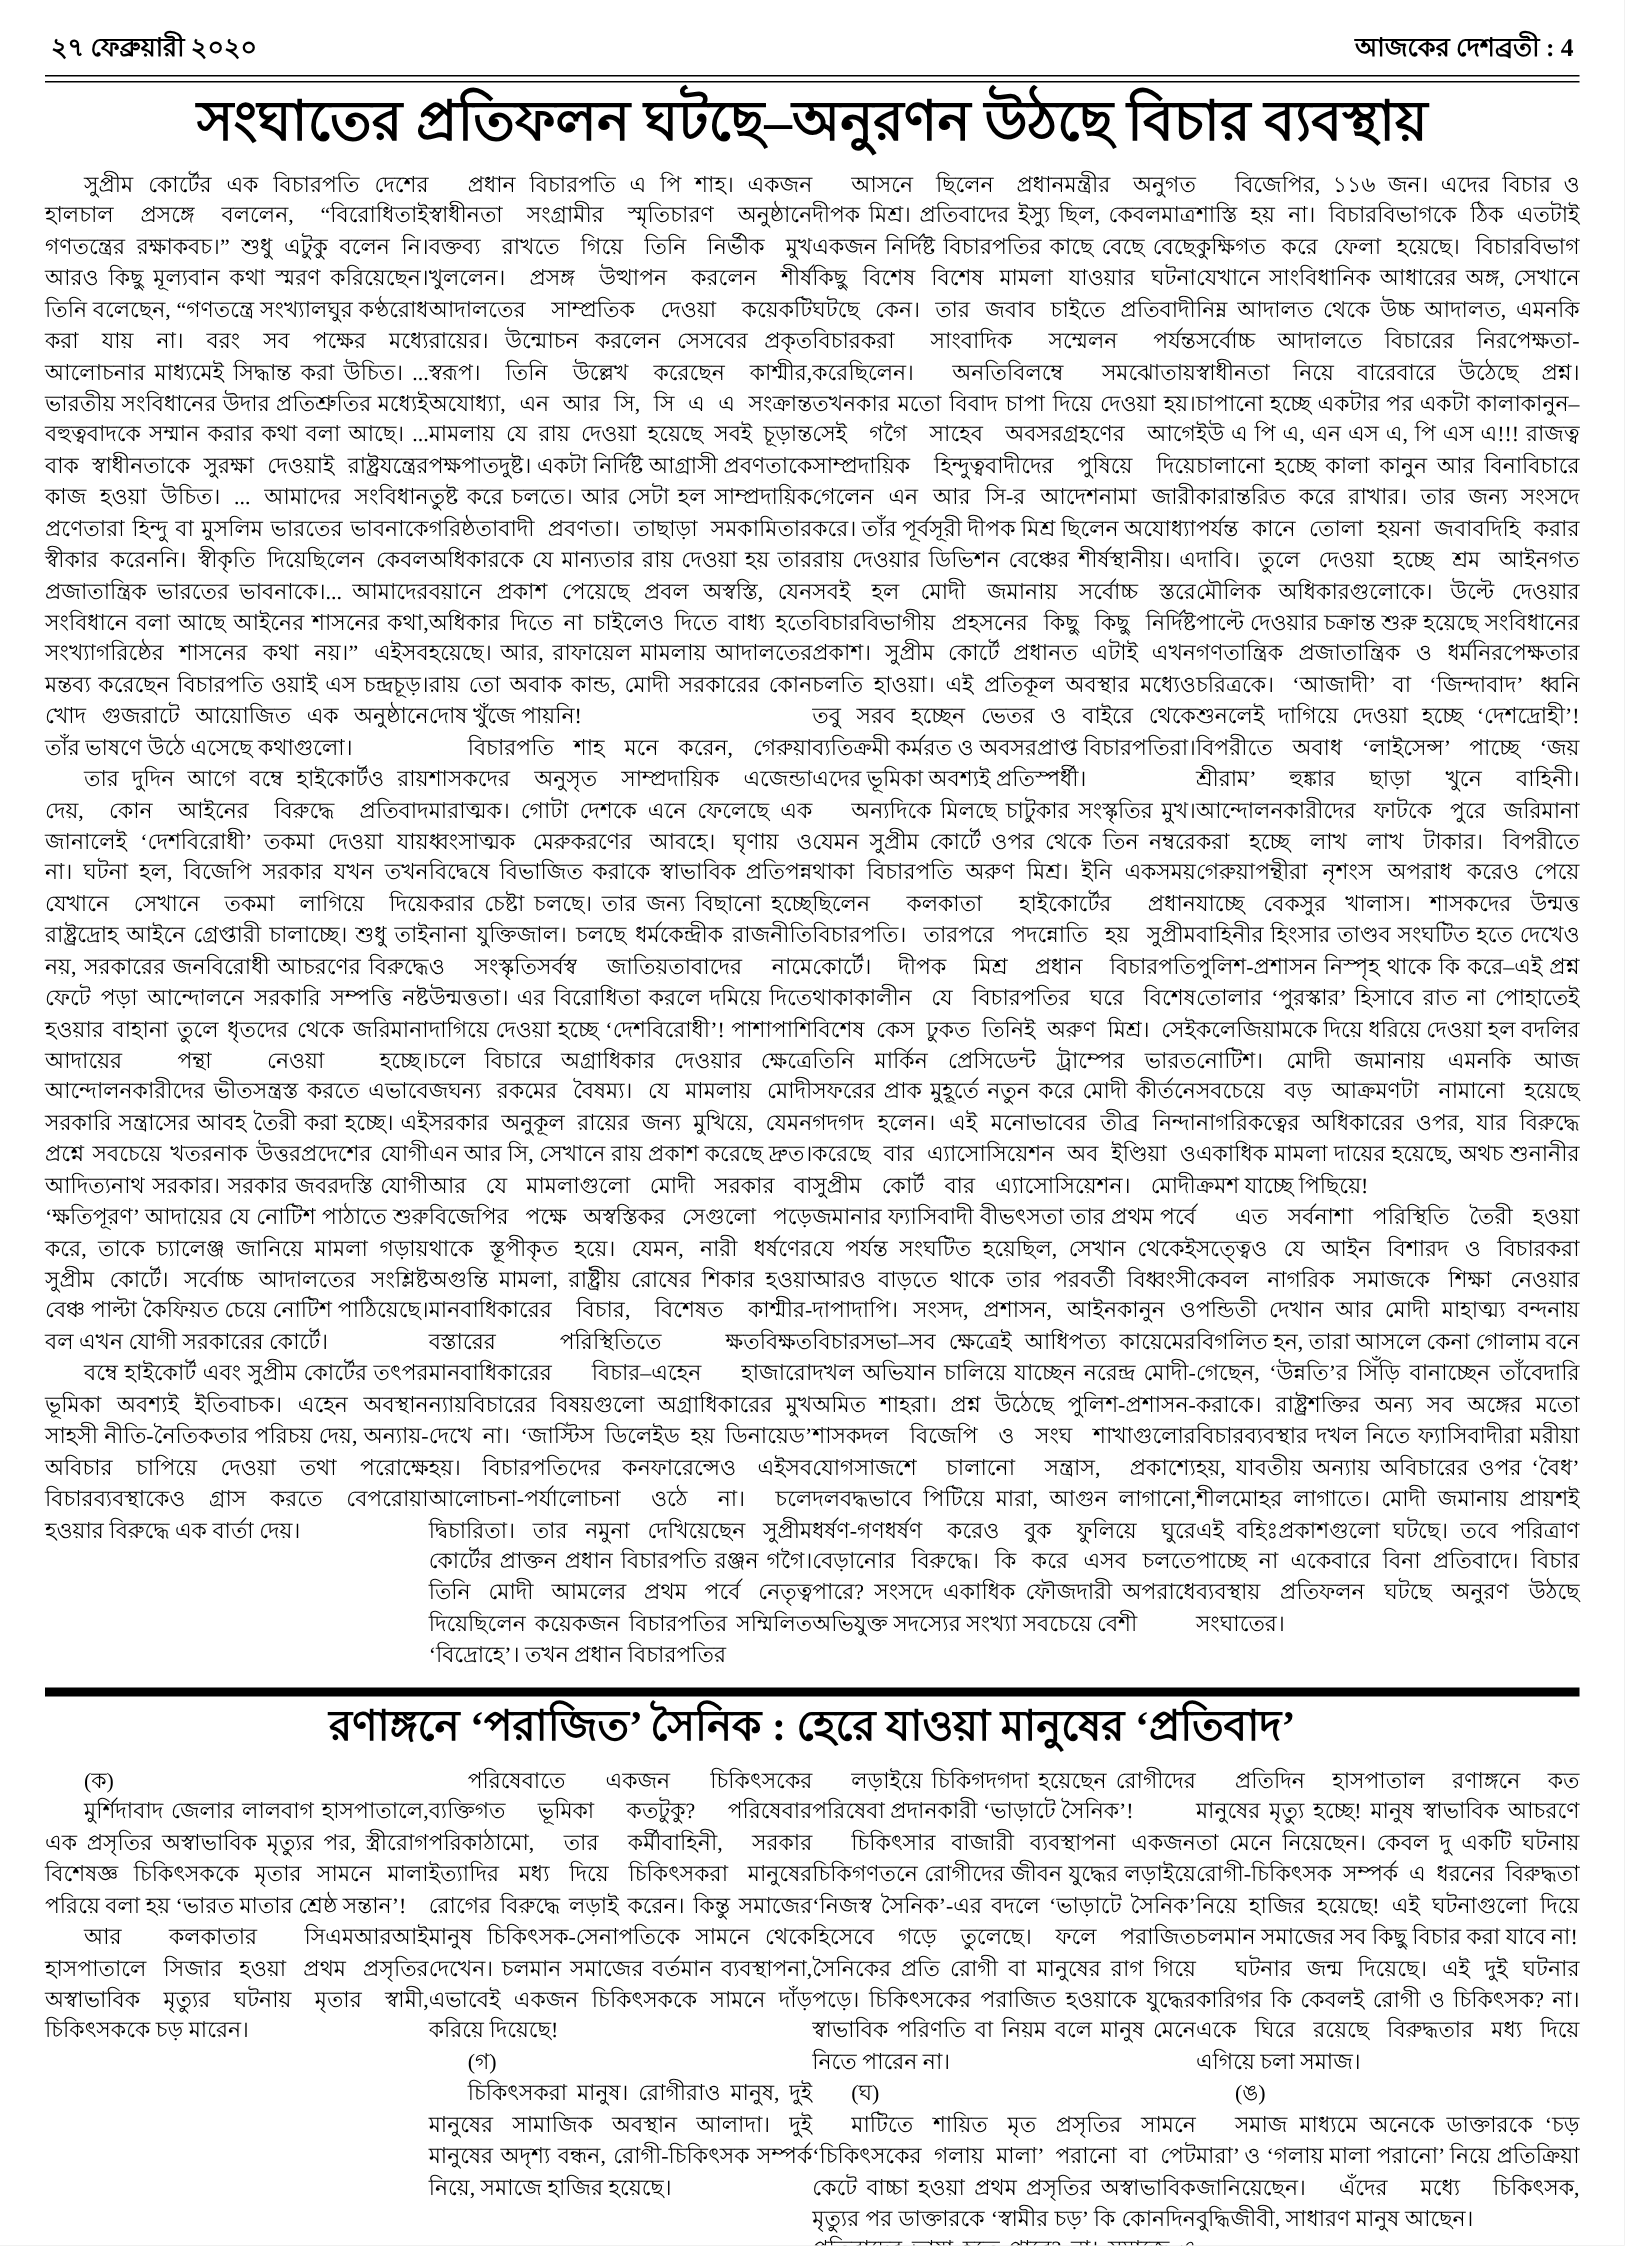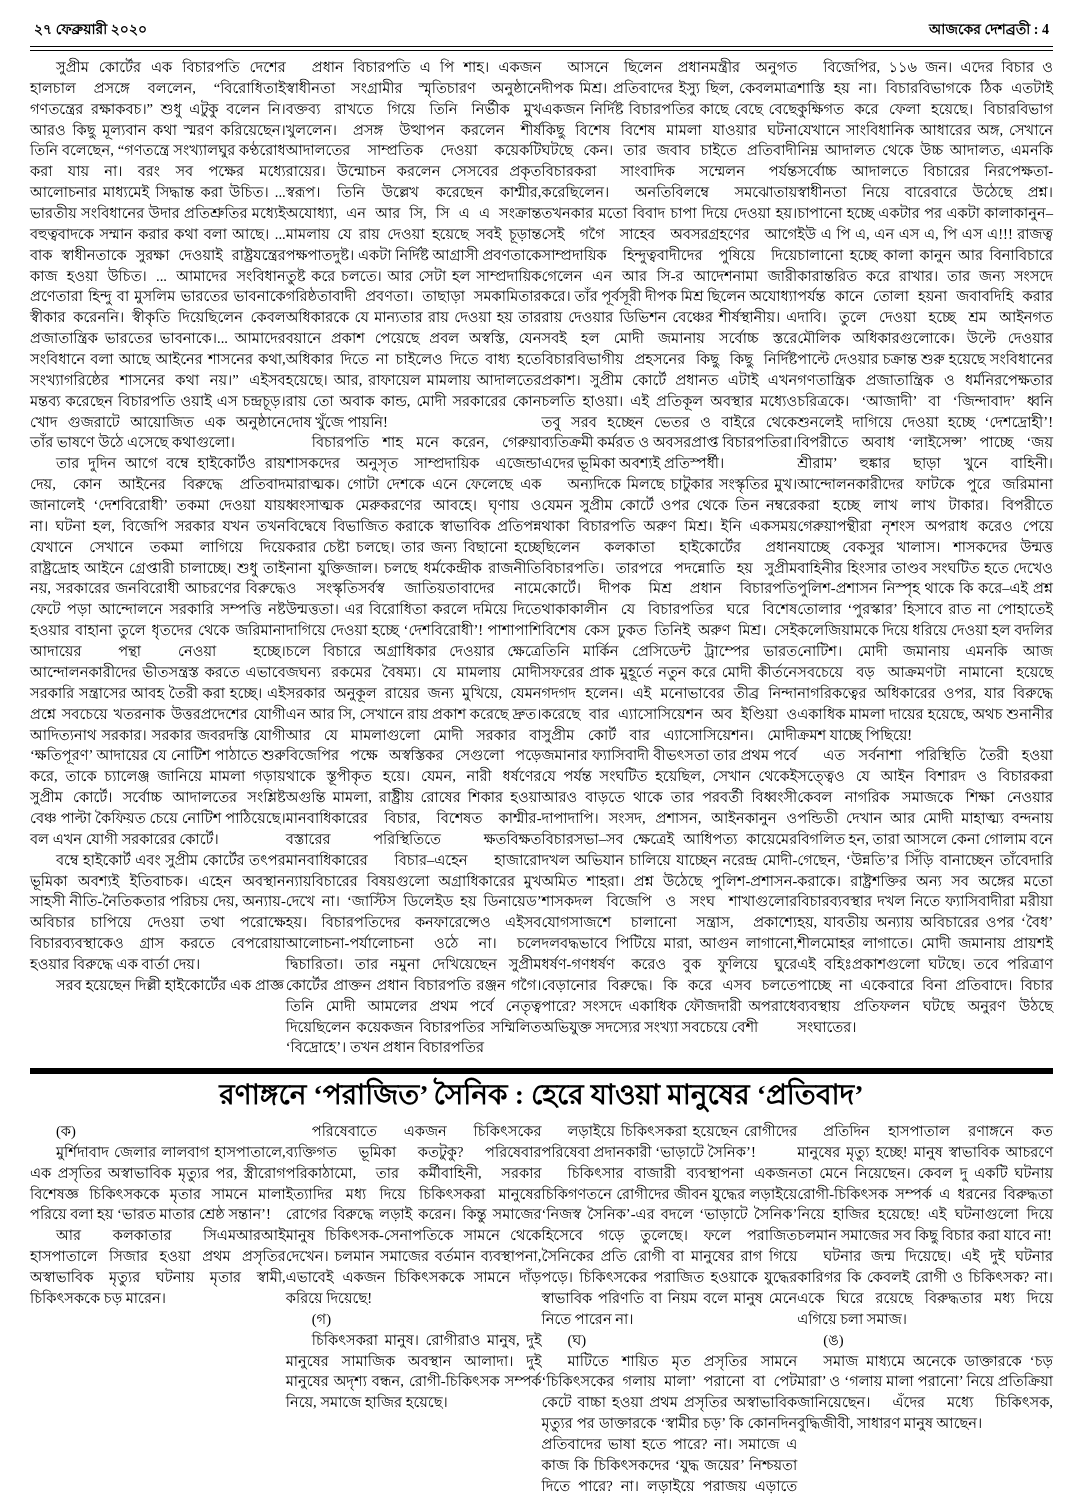--- a/index.html
+++ b/index.html
@@ -15,21 +15,21 @@
     background: #ffffff;
     color: #000000;
     box-sizing: border-box;
     padding: 18px 30px 10px 30px;
     overflow: hidden;
   }
   .masthead {
     display: flex;
     justify-content: space-between;
     align-items: flex-end;
-    font-size: 14px;
+    font-size: 17px;
     font-weight: bold;
     padding: 0 4px 4px 4px;
   }
   .masthead-rule {
     border-top: 1.5px solid #000;
     border-bottom: 1.5px solid #000;
     height: 3px;
     margin-bottom: 6px;
   }
   .headline-1 {
@@ -77,27 +77,27 @@
 <body>
 
 <div class="page">
 
   <div class="masthead">
     <span>২৭ ফেব্রুয়ারী ২০২০</span>
     <span>আজকের দেশব্রতী : 4</span>
   </div>
   <div class="masthead-rule"></div>
 
+  <h1 class="headline-1">সংঘাতের প্রতিফলন ঘটছে–অনুরণন উঠছে বিচার ব্যবস্থায়</h1>
 
   <div class="cols article-1">
     <div class="col">
         <p>সুপ্রীম কোর্টের এক বিচারপতি দেশের হালচাল প্রসঙ্গে বললেন, “বিরোধিতাই গণতন্ত্রের রক্ষাকবচ।” শুধু এটুকু বলেন নি। আরও কিছু মূল্যবান কথা স্মরণ করিয়েছেন। তিনি বলেছেন, “গণতন্ত্রে সংখ্যালঘুর কণ্ঠরোধ করা যায় না। বরং সব পক্ষের মধ্যে আলোচনার মাধ্যমেই সিদ্ধান্ত করা উচিত। ... ভারতীয় সংবিধানের উদার প্রতিশ্রুতির মধ্যেই বহুত্ববাদকে সম্মান করার কথা বলা আছে। ... বাক স্বাধীনতাকে সুরক্ষা দেওয়াই রাষ্ট্রযন্ত্রের কাজ হওয়া উচিত। ... আমাদের সংবিধান প্রণেতারা হিন্দু বা মুসলিম ভারতের ভাবনাকে স্বীকার করেননি। স্বীকৃতি দিয়েছিলেন কেবল প্রজাতান্ত্রিক ভারতের ভাবনাকে।... আমাদের সংবিধানে বলা আছে আইনের শাসনের কথা, সংখ্যাগরিষ্ঠের শাসনের কথা নয়।” এইসব মন্তব্য করেছেন বিচারপতি ওয়াই এস চন্দ্রচূড়। খোদ গুজরাটে আয়োজিত এক অনুষ্ঠানে তাঁর ভাষণে উঠে এসেছে কথাগুলো।</p>
         <p>তার দুদিন আগে বম্বে হাইকোর্টও রায় দেয়, কোন আইনের বিরুদ্ধে প্রতিবাদ জানালেই ‘দেশবিরোধী’ তকমা দেওয়া যায় না। ঘটনা হল, বিজেপি সরকার যখন তখন যেখানে সেখানে তকমা লাগিয়ে দিয়ে রাষ্ট্রদ্রোহ আইনে গ্রেপ্তারী চালাচ্ছে। শুধু তাই নয়, সরকারের জনবিরোধী আচরণের বিরুদ্ধে ফেটে পড়া আন্দোলনে সরকারি সম্পত্তি নষ্ট হওয়ার বাহানা তুলে ধৃতদের থেকে জরিমানা আদায়ের পন্থা নেওয়া হচ্ছে। আন্দোলনকারীদের ভীতসন্ত্রস্ত করতে এভাবে সরকারি সন্ত্রাসের আবহ তৈরী করা হচ্ছে। এই প্রশ্নে সবচেয়ে খতরনাক উত্তরপ্রদেশের যোগী আদিত্যনাথ সরকার। সরকার জবরদস্তি যোগী ‘ক্ষতিপূরণ’ আদায়ের যে নোটিশ পাঠাতে শুরু করে, তাকে চ্যালেঞ্জ জানিয়ে মামলা গড়ায় সুপ্রীম কোর্টে। সর্বোচ্চ আদালতের সংশ্লিষ্ট বেঞ্চ পাল্টা কৈফিয়ত চেয়ে নোটিশ পাঠিয়েছে। বল এখন যোগী সরকারের কোর্টে।</p>
         <p>বম্বে হাইকোর্ট এবং সুপ্রীম কোর্টের তৎপর ভূমিকা অবশ্যই ইতিবাচক। এহেন অবস্থান সাহসী নীতি-নৈতিকতার পরিচয় দেয়, অন্যায়-অবিচার চাপিয়ে দেওয়া তথা পরোক্ষে বিচারব্যবস্থাকেও গ্রাস করতে বেপরোয়া হওয়ার বিরুদ্ধে এক বার্তা দেয়।</p>
-        <p>সরব হয়েছেন দিল্লী হাইকোর্টের এক প্রাজ্ঞ</p>
       </div>
     <div class="col">
         <p>প্রধান বিচারপতি এ পি শাহ। একজন স্বাধীনতা সংগ্রামীর স্মৃতিচারণ অনুষ্ঠানে বক্তব্য রাখতে গিয়ে তিনি নির্ভীক মুখ খুললেন। প্রসঙ্গ উত্থাপন করলেন শীর্ষ আদালতের সাম্প্রতিক দেওয়া কয়েকটি রায়ের। উন্মোচন করলেন সেসবের প্রকৃত স্বরূপ। তিনি উল্লেখ করেছেন কাশ্মীর, অযোধ্যা, এন আর সি, সি এ এ সংক্রান্ত মামলায় যে রায় দেওয়া হয়েছে সবই চূড়ান্ত পক্ষপাতদুষ্ট। একটা নির্দিষ্ট আগ্রাসী প্রবণতাকে তুষ্ট করে চলতে। আর সেটা হল সাম্প্রদায়িক গরিষ্ঠতাবাদী প্রবণতা। তাছাড়া সমকামিতার অধিকারকে যে মান্যতার রায় দেওয়া হয় তার বয়ানে প্রকাশ পেয়েছে প্রবল অস্বস্তি, যেন অধিকার দিতে না চাইলেও দিতে বাধ্য হতে হয়েছে। আর, রাফায়েল মামলায় আদালতের রায় তো অবাক কান্ড, মোদী সরকারের কোন দোষ খুঁজে পায়নি!</p>
         <p>বিচারপতি শাহ মনে করেন, গেরুয়া শাসকদের অনুসৃত সাম্প্রদায়িক এজেন্ডা মারাত্মক। গোটা দেশকে এনে ফেলেছে এক ধ্বংসাত্মক মেরুকরণের আবহে। ঘৃণায় ও বিদ্বেষে বিভাজিত করাকে স্বাভাবিক প্রতিপন্ন করার চেষ্টা চলছে। তার জন্য বিছানো হচ্ছে নানা যুক্তিজাল। চলছে ধর্মকেন্দ্রীক রাজনীতি ও সংস্কৃতিসর্বস্ব জাতিয়তাবাদের নামে উন্মত্ততা। এর বিরোধিতা করলে দমিয়ে দিতে দাগিয়ে দেওয়া হচ্ছে ‘দেশবিরোধী’! পাশাপাশি চলে বিচারে অগ্রাধিকার দেওয়ার ক্ষেত্রে জঘন্য রকমের বৈষম্য। যে মামলায় মোদী সরকার অনুকূল রায়ের জন্য মুখিয়ে, যেমন এন আর সি, সেখানে রায় প্রকাশ করেছে দ্রুত। আর যে মামলাগুলো মোদী সরকার বা বিজেপির পক্ষে অস্বস্তিকর সেগুলো পড়ে থাকে স্তূপীকৃত হয়ে। যেমন, নারী ধর্ষণের অগুন্তি মামলা, রাষ্ট্রীয় রোষের শিকার হওয়া মানবাধিকারের বিচার, বিশেষত কাশ্মীর-বস্তারের পরিস্থিতিতে ক্ষতবিক্ষত মানবাধিকারের বিচার–এহেন হাজারো ন্যায়বিচারের বিষয়গুলো অগ্রাধিকারের মুখ দেখে না। ‘জাস্টিস ডিলেইড হয় ডিনায়েড’ হয়। বিচারপতিদের কনফারেন্সেও এইসব আলোচনা-পর্যালোচনা ওঠে না। চলে দ্বিচারিতা। তার নমুনা দেখিয়েছেন সুপ্রীম কোর্টের প্রাক্তন প্রধান বিচারপতি রঞ্জন গগৈ। তিনি মোদী আমলের প্রথম পর্বে নেতৃত্ব দিয়েছিলেন কয়েকজন বিচারপতির সম্মিলিত ‘বিদ্রোহে’। তখন প্রধান বিচারপতির</p>
       </div>
     <div class="col">
         <p>আসনে ছিলেন প্রধানমন্ত্রীর অনুগত দীপক মিশ্র। প্রতিবাদের ইস্যু ছিল, কেবলমাত্র একজন নির্দিষ্ট বিচারপতির কাছে বেছে বেছে কিছু বিশেষ বিশেষ মামলা যাওয়ার ঘটনা ঘটছে কেন। তার জবাব চাইতে প্রতিবাদী বিচারকরা সাংবাদিক সম্মেলন পর্যন্ত করেছিলেন। অনতিবিলম্বে সমঝোতায় তখনকার মতো বিবাদ চাপা দিয়ে দেওয়া হয়। সেই গগৈ সাহেব অবসরগ্রহণের আগে সাম্প্রদায়িক হিন্দুত্ববাদীদের পুষিয়ে দিয়ে গেলেন এন আর সি-র আদেশনামা জারী করে। তাঁর পূর্বসূরী দীপক মিশ্র ছিলেন অযোধ্যা রায় দেওয়ার ডিভিশন বেঞ্চের শীর্ষস্থানীয়। এ সবই হল মোদী জমানায় সর্বোচ্চ স্তরে বিচারবিভাগীয় প্রহসনের কিছু কিছু নির্দিষ্ট প্রকাশ। সুপ্রীম কোর্টে প্রধানত এটাই এখন চলতি হাওয়া। এই প্রতিকূল অবস্থার মধ্যেও তবু সরব হচ্ছেন ভেতর ও বাইরে থেকে ব্যতিক্রমী কর্মরত ও অবসরপ্রাপ্ত বিচারপতিরা। এদের ভূমিকা অবশ্যই প্রতিস্পর্ধী।</p>
         <p>অন্যদিকে মিলছে চাটুকার সংস্কৃতির মুখ। যেমন সুপ্রীম কোর্টে ওপর থেকে তিন নম্বরে থাকা বিচারপতি অরুণ মিশ্র। ইনি একসময় ছিলেন কলকাতা হাইকোর্টের প্রধান বিচারপতি। তারপরে পদন্নোতি হয় সুপ্রীম কোর্টে। দীপক মিশ্র প্রধান বিচারপতি থাকাকালীন যে বিচারপতির ঘরে বিশেষ বিশেষ কেস ঢুকত তিনিই অরুণ মিশ্র। সেই তিনি মার্কিন প্রেসিডেন্ট ট্রাম্পের ভারত সফরের প্রাক মুহূর্তে নতুন করে মোদী কীর্তনে গদগদ হলেন। এই মনোভাবের তীব্র নিন্দা করেছে বার এ্যাসোসিয়েশন অব ইণ্ডিয়া ও সুপ্রীম কোর্ট বার এ্যাসোসিয়েশন। মোদী জমানার ফ্যাসিবাদী বীভৎসতা তার প্রথম পর্বে যে পর্যন্ত সংঘটিত হয়েছিল, সেখান থেকেই আরও বাড়তে থাকে তার পরবর্তী বিধ্বংসী দাপাদাপি। সংসদ, প্রশাসন, আইনকানুন ও বিচারসভা–সব ক্ষেত্রেই আধিপত্য কায়েমের দখল অভিযান চালিয়ে যাচ্ছেন নরেন্দ্র মোদী-অমিত শাহরা। প্রশ্ন উঠেছে পুলিশ-প্রশাসন-শাসকদল বিজেপি ও সংঘ শাখাগুলোর যোগসাজশে চালানো সন্ত্রাস, প্রকাশ্যে দলবদ্ধভাবে পিটিয়ে মারা, আগুন লাগানো, ধর্ষণ-গণধর্ষণ করেও বুক ফুলিয়ে ঘুরে বেড়ানোর বিরুদ্ধে। কি করে এসব চলতে পারে? সংসদে একাধিক ফৌজদারী অপরাধে অভিযুক্ত সদস্যের সংখ্যা সবচেয়ে বেশী</p>
       </div>
     <div class="col">
@@ -115,21 +115,21 @@
         <p class="section-mark">(ক)</p>
         <p>মুর্শিদাবাদ জেলার লালবাগ হাসপাতালে, এক প্রসৃতির অস্বাভাবিক মৃত্যুর পর, স্ত্রীরোগ বিশেষজ্ঞ চিকিৎসককে মৃতার সামনে মালা পরিয়ে বলা হয় ‘ভারত মাতার শ্রেষ্ঠ সন্তান’!</p>
         <p>আর কলকাতার সিএমআরআই হাসপাতালে সিজার হওয়া প্রথম প্রসৃতির অস্বাভাবিক মৃত্যুর ঘটনায় মৃতার স্বামী, চিকিৎসককে চড় মারেন।</p>
       </div>
     <div class="col">
         <p>পরিষেবাতে একজন চিকিৎসকের ব্যক্তিগত ভূমিকা কতটুকু? পরিষেবার পরিকাঠামো, তার কর্মীবাহিনী, সরকার ইত্যাদির মধ্য দিয়ে চিকিৎসকরা মানুষের রোগের বিরুদ্ধে লড়াই করেন। কিন্তু সমাজের মানুষ চিকিৎসক-সেনাপতিকে সামনে থেকে দেখেন। চলমান সমাজের বর্তমান ব্যবস্থাপনা, এভাবেই একজন চিকিৎসককে সামনে দাঁড় করিয়ে দিয়েছে!</p>
         <p class="section-mark">(গ)</p>
         <p>চিকিৎসকরা মানুষ। রোগীরাও মানুষ, দুই মানুষের সামাজিক অবস্থান আলাদা। দুই মানুষের অদৃশ্য বন্ধন, রোগী-চিকিৎসক সম্পর্ক নিয়ে, সমাজে হাজির হয়েছে।</p>
       </div>
     <div class="col">
-        <p>লড়াইয়ে চিকিৎসকরা হয়েছেন রোগীদের পরিষেবা প্রদানকারী ‘ভাড়াটে সৈনিক’!</p>
+        <p>লড়াইয়ে চিকিগদগদা হয়েছেন রোগীদের পরিষেবা প্রদানকারী ‘ভাড়াটে সৈনিক’!</p>
         <p>চিকিৎসার বাজারী ব্যবস্থাপনা একজন চিকিগণতনে রোগীদের জীবন যুদ্ধের লড়াইয়ে ‘নিজস্ব সৈনিক’-এর বদলে ‘ভাড়াটে সৈনিক’ হিসেবে গড়ে তুলেছে। ফলে পরাজিত সৈনিকের প্রতি রোগী বা মানুষের রাগ গিয়ে পড়ে। চিকিৎসকের পরাজিত হওয়াকে যুদ্ধের স্বাভাবিক পরিণতি বা নিয়ম বলে মানুষ মেনে নিতে পারেন না।</p>
         <p class="section-mark">(ঘ)</p>
         <p>মাটিতে শায়িত মৃত প্রসৃতির সামনে ‘চিকিৎসকের গলায় মালা’ পরানো বা পেট কেটে বাচ্চা হওয়া প্রথম প্রসৃতির অস্বাভাবিক মৃত্যুর পর ডাক্তারকে ‘স্বামীর চড়’ কি কোনদিন প্রতিবাদের ভাষা হতে পারে? না। সমাজে এ কাজ কি চিকিৎসকদের ‘যুদ্ধ জয়ের’ নিশ্চয়তা দিতে পারে? না। লড়াইয়ে পরাজয় এড়াতে পারে? না। ফিরিয়ে দিতে পারবে প্রতিটি মানুষের জীবন? না। ‘চড় মারা’ বা : মালা পরানো’র ঘটনা কেবলই অসহায় পরাজিত মানুষের সংশয়, অশ্রদ্ধা, ক্ষোভ, রাগ, ঘৃণা, বঞ্চনা, অপমান ও সব হারানো জীবনের ক্ষণস্থায়ী বহিঃপ্রকাশ হতে পারে!</p>
       </div>
     <div class="col">
       <div>
           <p>প্রতিদিন হাসপাতাল রণাঙ্গনে কত মানুষের মৃত্যু হচ্ছে! মানুষ স্বাভাবিক আচরণে তা মেনে নিয়েছেন। কেবল দু একটি ঘটনায় রোগী-চিকিৎসক সম্পর্ক এ ধরনের বিরুদ্ধতা নিয়ে হাজির হয়েছে! এই ঘটনাগুলো দিয়ে চলমান সমাজের সব কিছু বিচার করা যাবে না!</p>
           <p>ঘটনার জন্ম দিয়েছে। এই দুই ঘটনার কারিগর কি কেবলই রোগী ও চিকিৎসক? না। একে ঘিরে রয়েছে বিরুদ্ধতার মধ্য দিয়ে এগিয়ে চলা সমাজ।</p>
           <p class="section-mark">(ঙ)</p>
           <p>সমাজ মাধ্যমে অনেকে ডাক্তারকে ‘চড় মারা’ ও ‘গলায় মালা পরানো’ নিয়ে প্রতিক্রিয়া জানিয়েছেন। এঁদের মধ্যে চিকিৎসক, বুদ্ধিজীবী, সাধারণ মানুষ আছেন।</p>

